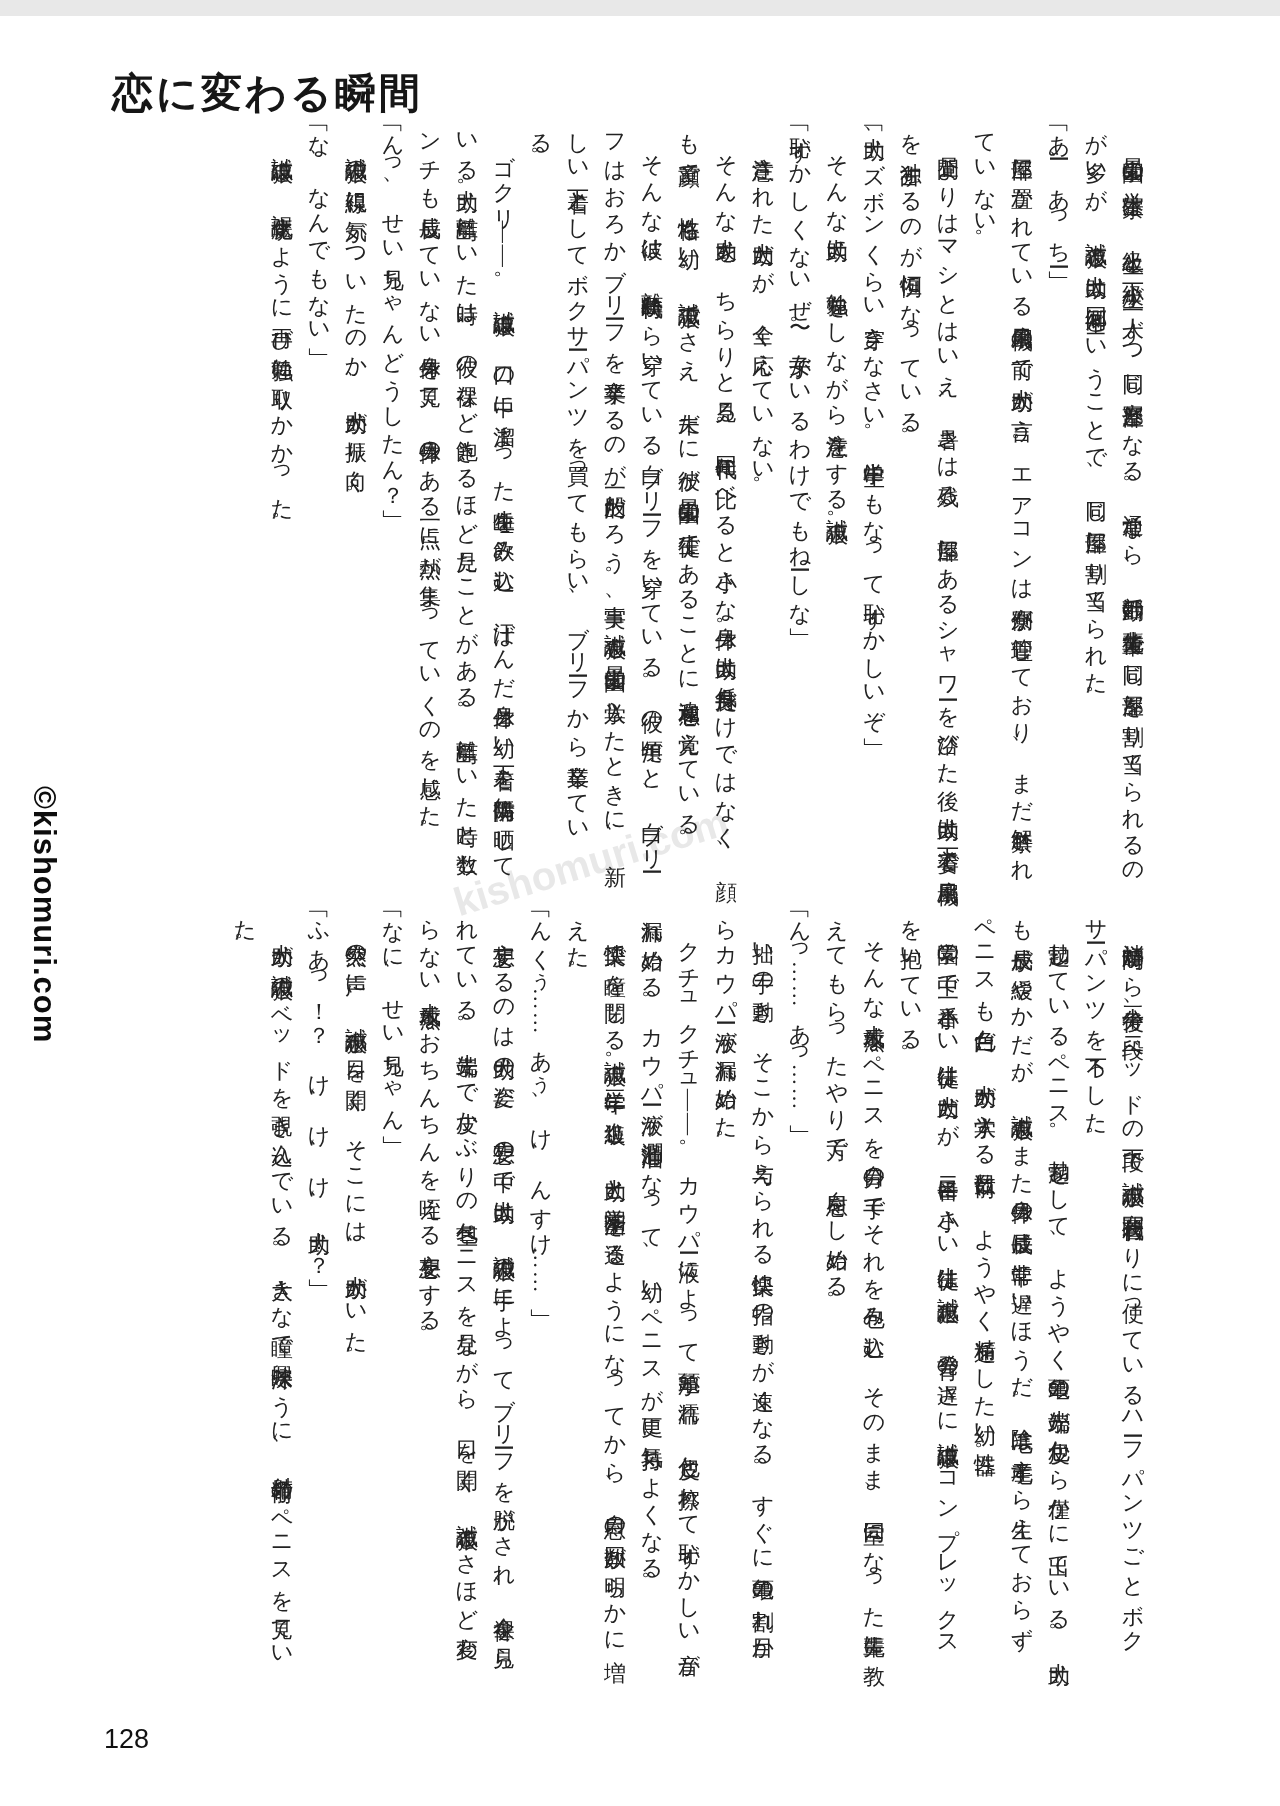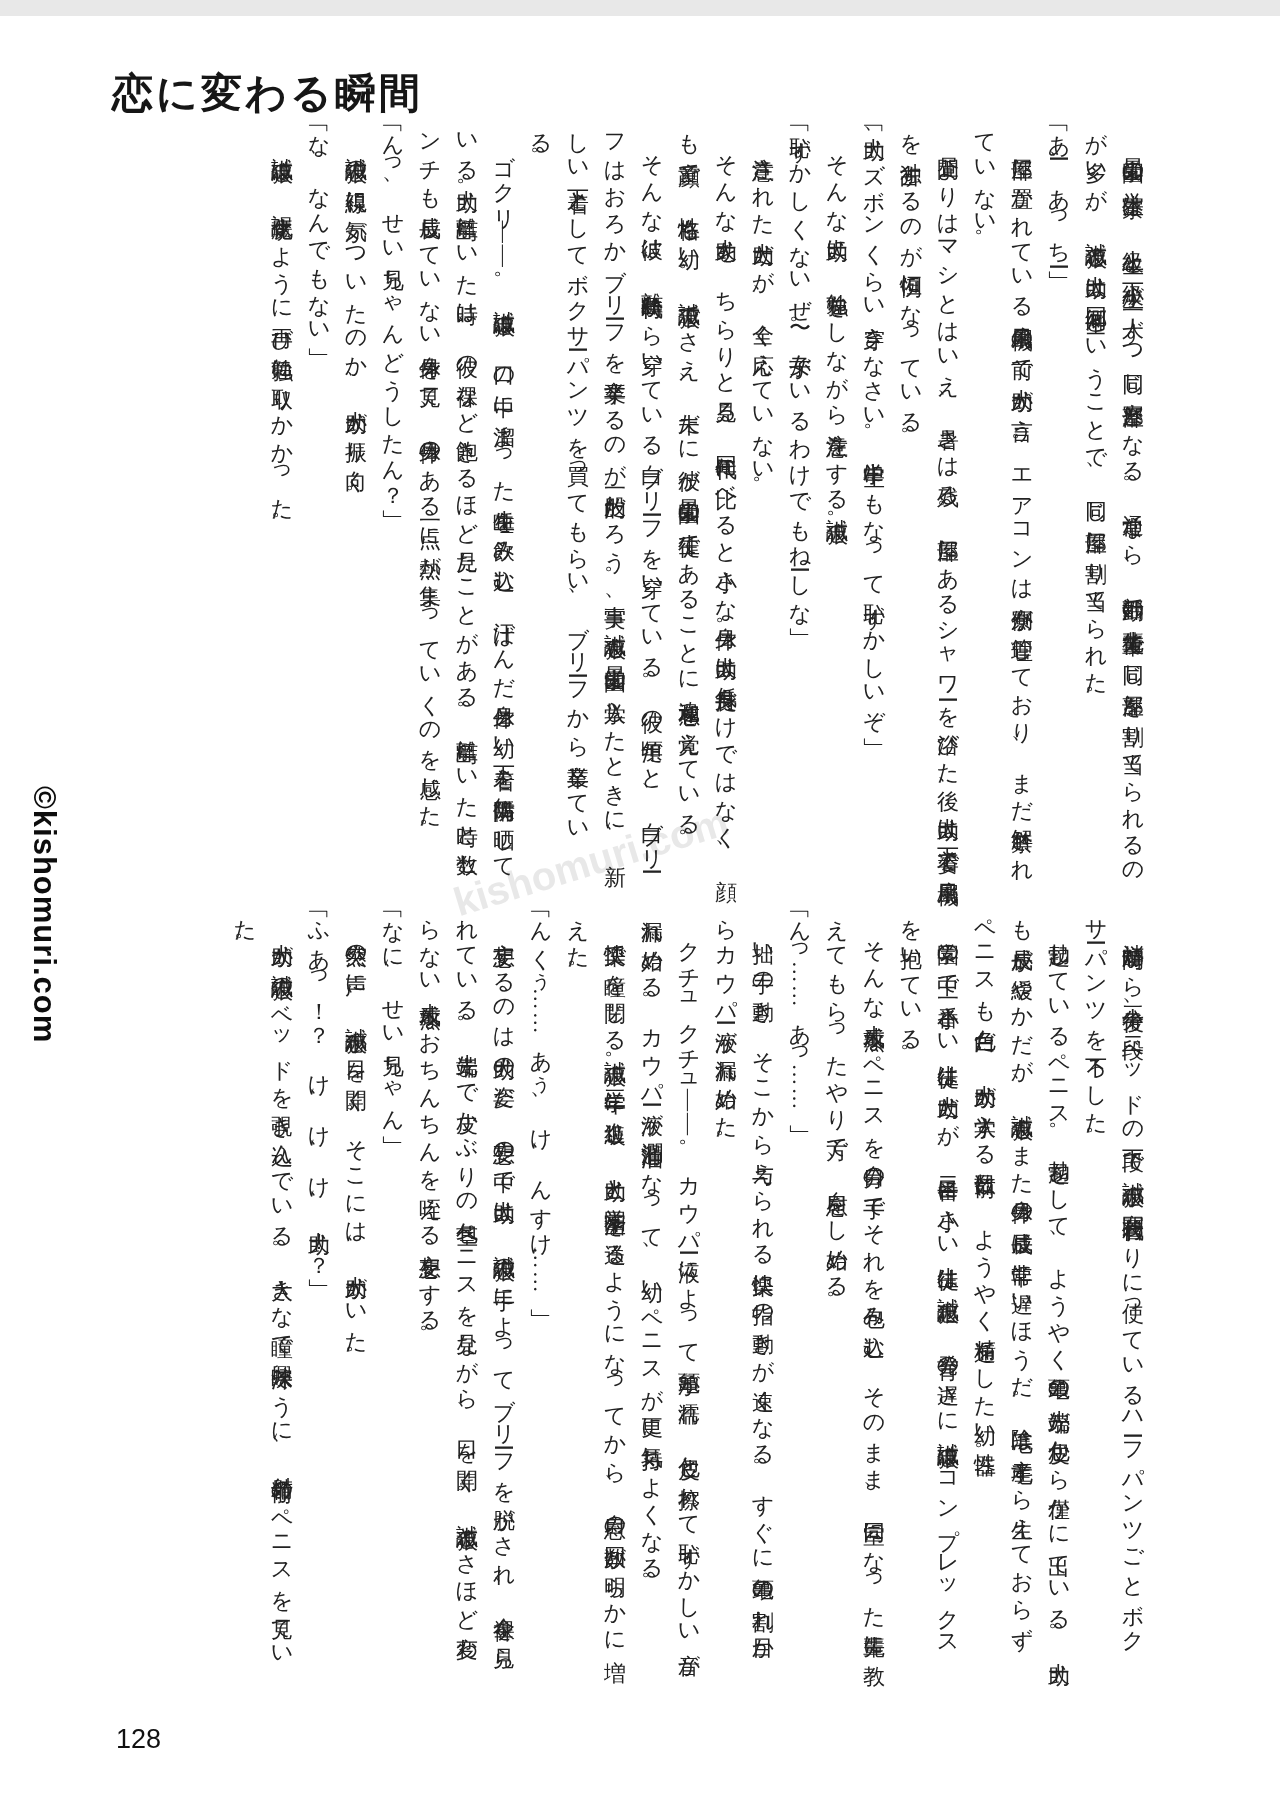--- a/index.html
+++ b/index.html
@@ -64,21 +64,21 @@
     transform-origin: 0 50%;
     font-family: "Liberation Sans", "DejaVu Sans", sans-serif;
     font-size: 40px;
     font-weight: 700;
     color: rgba(130, 130, 130, 0.18);
     white-space: nowrap;
     pointer-events: none;
   }
   .page-number {
     position: absolute;
-    left: 116px;
+    left: 104px;
     top: 1708px;
     font-family: "Liberation Sans", "DejaVu Sans", sans-serif;
     font-size: 27px;
     color: #111111;
   }
 </style>
 </head>
 <body>
 
 <div class="page">

